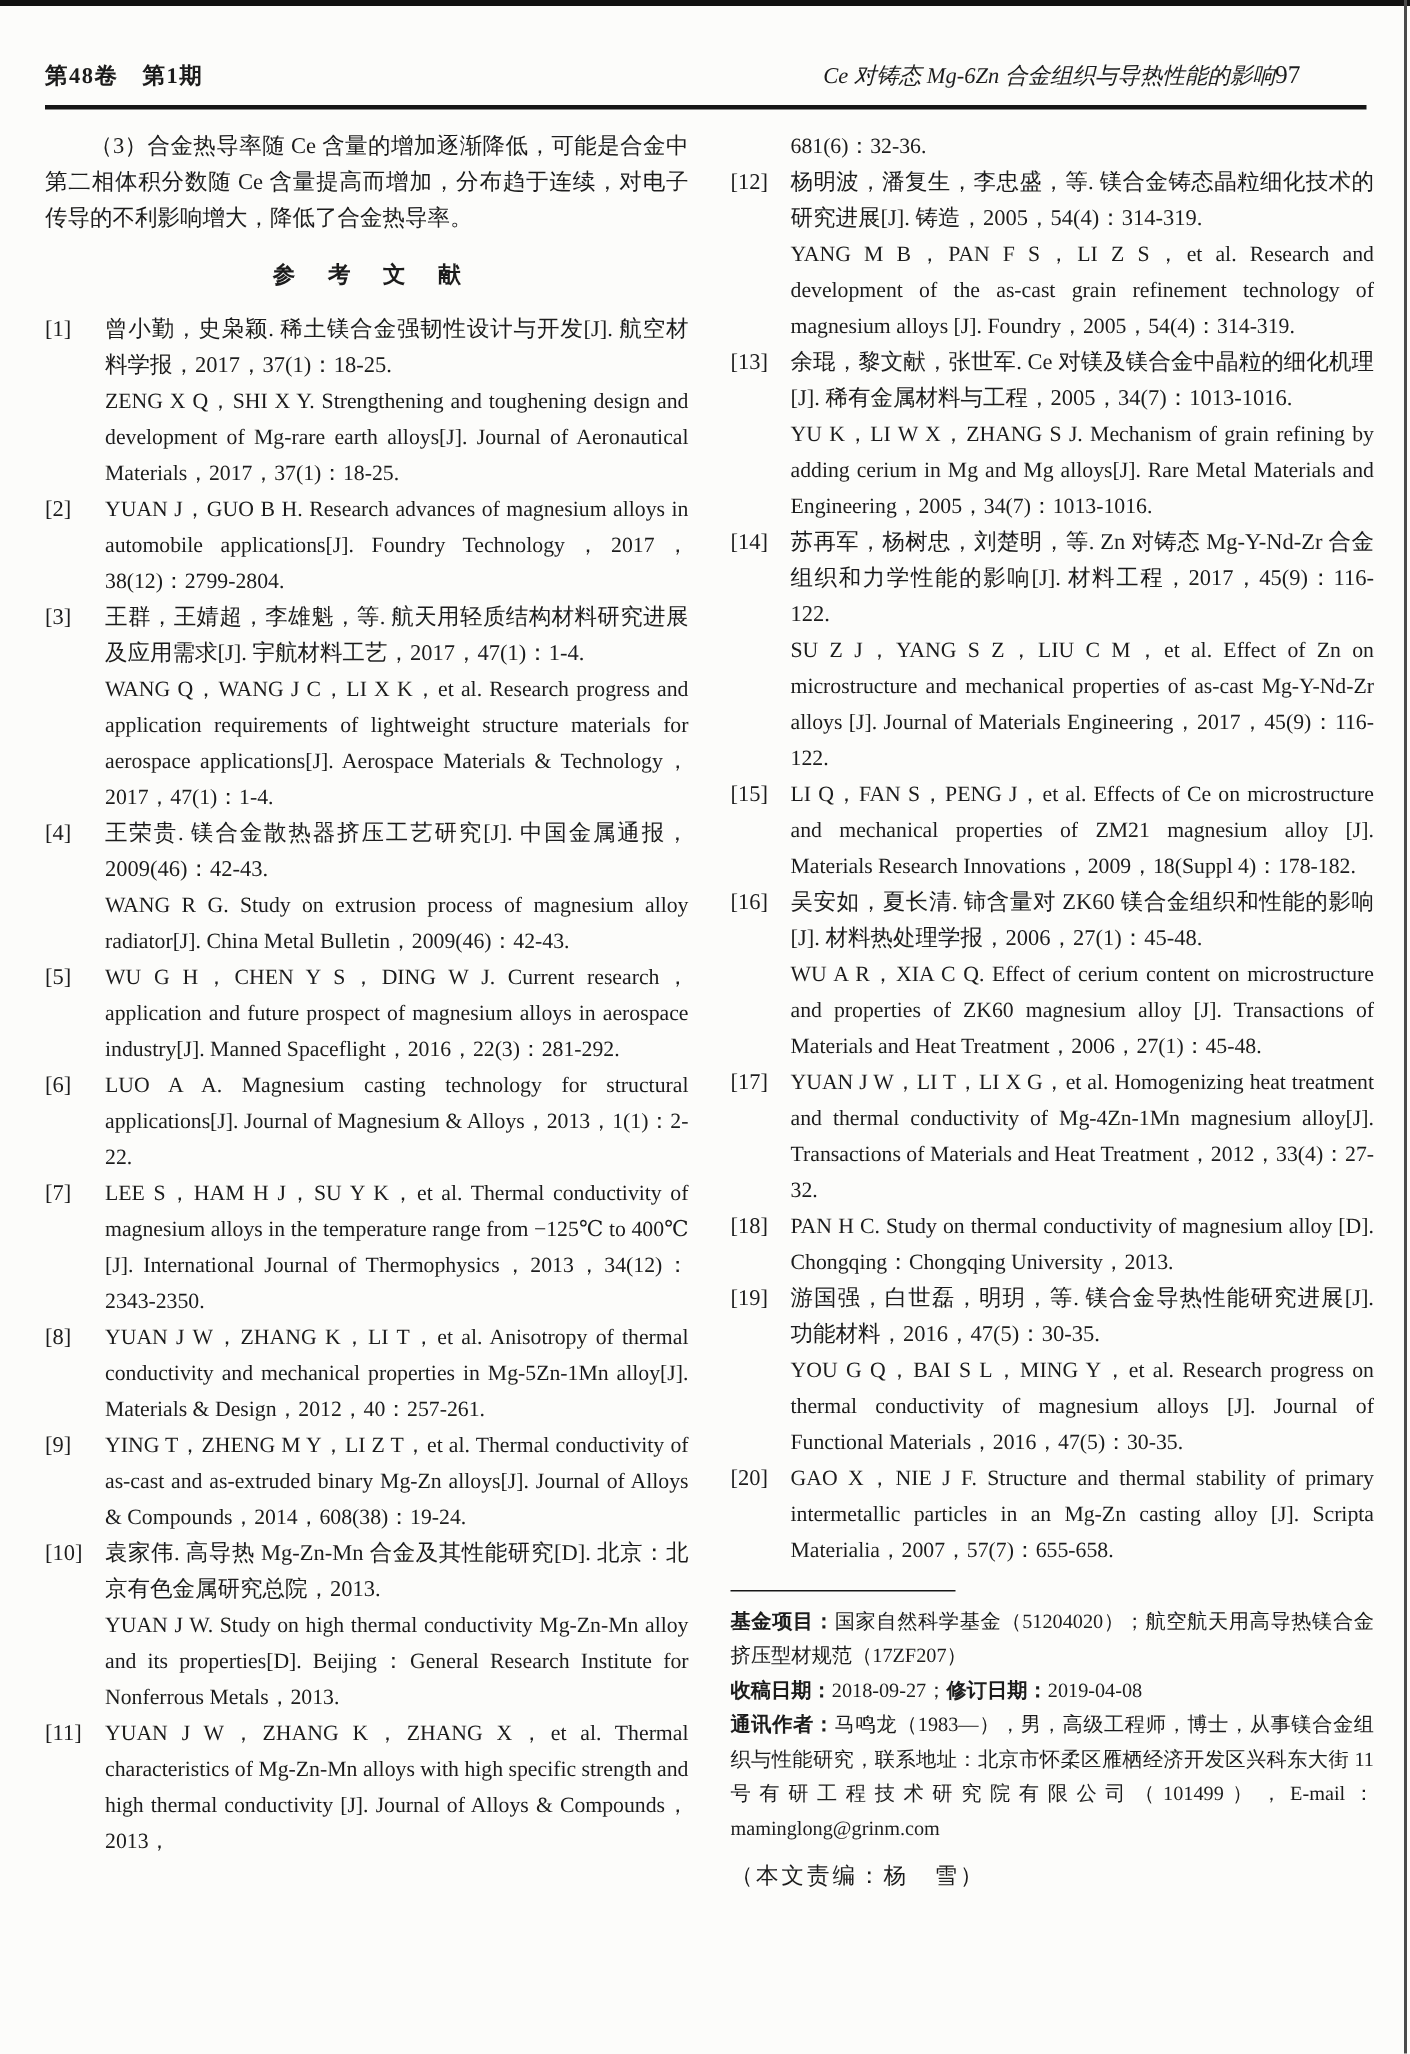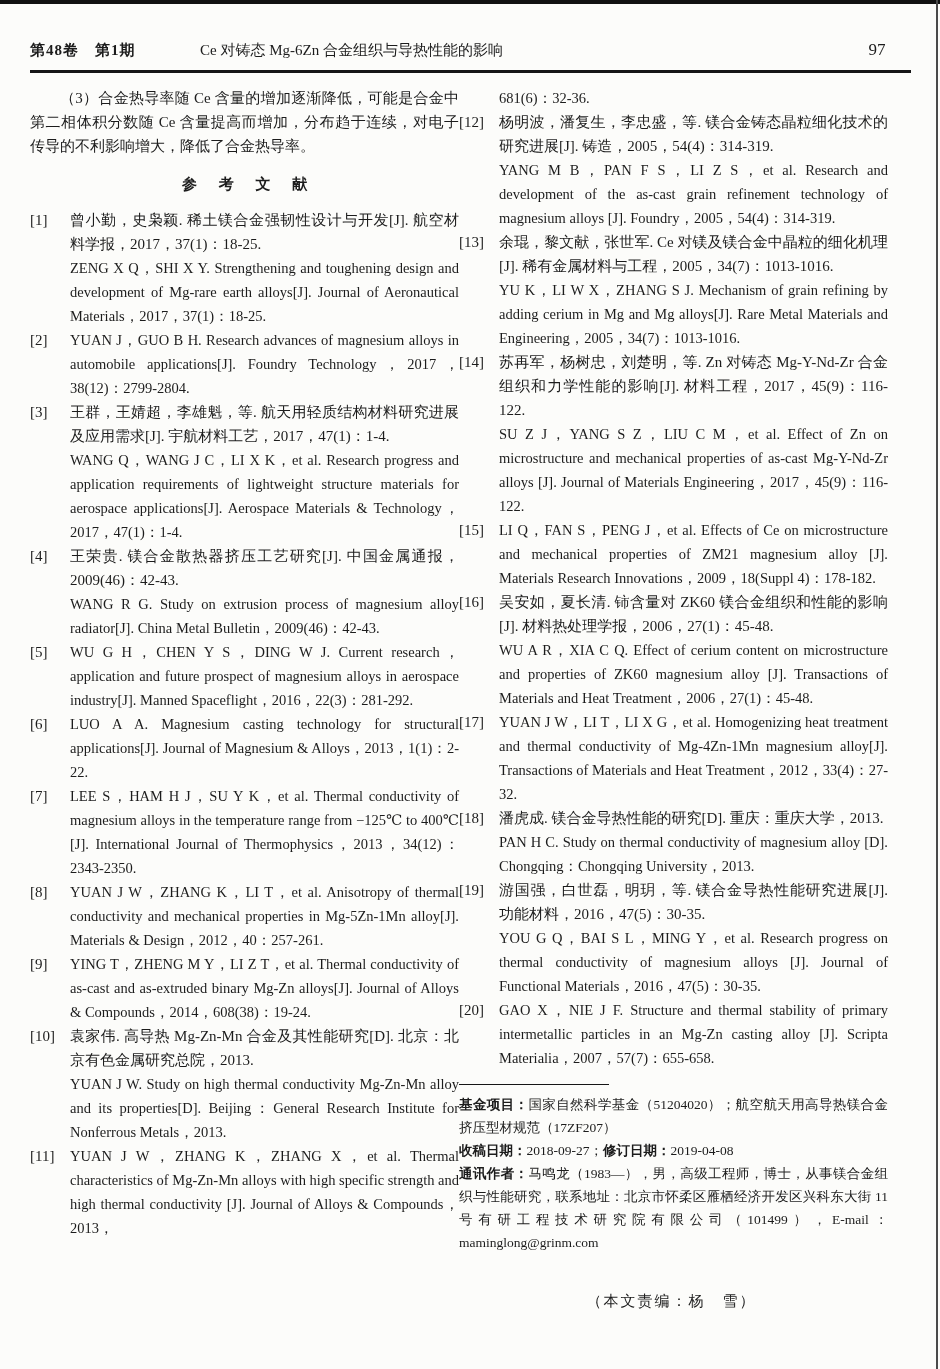--- a/index.html
+++ b/index.html
@@ -14,27 +14,27 @@
   }
   .scan-top { position: absolute; top: 0; left: 0; width: 940px; height: 4px; background: #111; }
   .scan-right { position: absolute; top: 0; right: 2px; width: 2px; height: 1369px; background: #4a4a4a; }
 
   .running-head {
     position: absolute; top: 40px; left: 30px; width: 880px;
     display: flex; align-items: baseline;
     font-size: 15px;
   }
   .rh-left { flex: 0 0 170px; letter-spacing: 1px; font-weight: bold; }
-  .rh-center { flex: 1; text-align: left; }
-  .rh-right { flex: 0 0 60px; text-align: center; font-size: 17px; padding-right: 6px; }
+  .rh-center { flex: 1; text-align: right; font-style: italic; }
+  .rh-right { flex: 0 0 60px; text-align: left; font-size: 17px; padding-right: 6px; }
   .head-rule { position: absolute; top: 70px; left: 30px; width: 881px; height: 2.5px; background: #161616; }
 
   .content {
     position: absolute; top: 86px; left: 30px; width: 886px;
-    display: flex; 
+    display: flex; gap: 28px;
   }
   .col { width: 429px; font-size: 15px; line-height: 24px; }
 
   .conclusion { margin: 0; text-indent: 2em; text-align: justify; }
   .refs-title {
     margin: 14px 0 12px 0;
     text-align: center; font-weight: bold; letter-spacing: 0.6em;
     text-indent: 0.6em; 
     font-size: 15px;
   }
@@ -43,21 +43,21 @@
   .ref-num { flex: 0 0 40px; }
   .ref-text { flex: 1; }
   .ref-text p { margin: 0; text-align: justify; }
   .ref-text p.en { font-size: 14.5px; }
 
   .fn-rule { width: 150px; height: 0; border-top: 1.5px solid #161616; margin: 14px 0 8px 0; }
   .footnote { font-size: 13.5px; line-height: 23px; }
   .footnote p { margin: 0; text-align: justify; }
   .footnote b { font-weight: bold; }
 
-  .editor-note { margin-top: 35px; text-align: center; font-size: 15px; padding-right: 4px; letter-spacing: 2px; }
+  .editor-note { margin-top: 9px; text-align: left; font-size: 15px; padding-right: 4px; letter-spacing: 2px; }
 </style>
 </head>
 <body>
 
 <div class="scan-top"></div>
 <div class="scan-right"></div>
 
 <div class="running-head">
   <span class="rh-left">第48卷　第1期</span>
   <span class="rh-center">Ce 对铸态 Mg-6Zn 合金组织与导热性能的影响</span>
@@ -188,21 +188,20 @@
         </div>
         <div class="ref">
           <span class="ref-num">[17]</span>
           <div class="ref-text">
             <p class="en">YUAN J W，LI T，LI X G，et al. Homogenizing heat treatment and thermal conductivity of Mg-4Zn-1Mn magnesium alloy[J]. Transactions of Materials and Heat Treatment，2012，33(4)：27-32.</p>
           </div>
         </div>
         <div class="ref">
           <span class="ref-num">[18]</span>
           <div class="ref-text">
-            <p class="zh">潘虎成. 镁合金导热性能的研究[D]. 重庆：重庆大学，2013.</p>
             <p class="en">PAN H C. Study on thermal conductivity of magnesium alloy [D]. Chongqing：Chongqing University，2013.</p>
           </div>
         </div>
         <div class="ref">
           <span class="ref-num">[19]</span>
           <div class="ref-text">
             <p class="zh">游国强，白世磊，明玥，等. 镁合金导热性能研究进展[J]. 功能材料，2016，47(5)：30-35.</p>
             <p class="en">YOU G Q，BAI S L，MING Y，et al. Research progress on thermal conductivity of magnesium alloys [J]. Journal of Functional Materials，2016，47(5)：30-35.</p>
           </div>
         </div>

